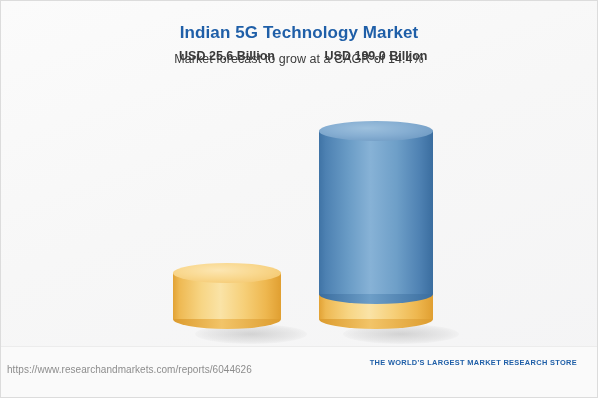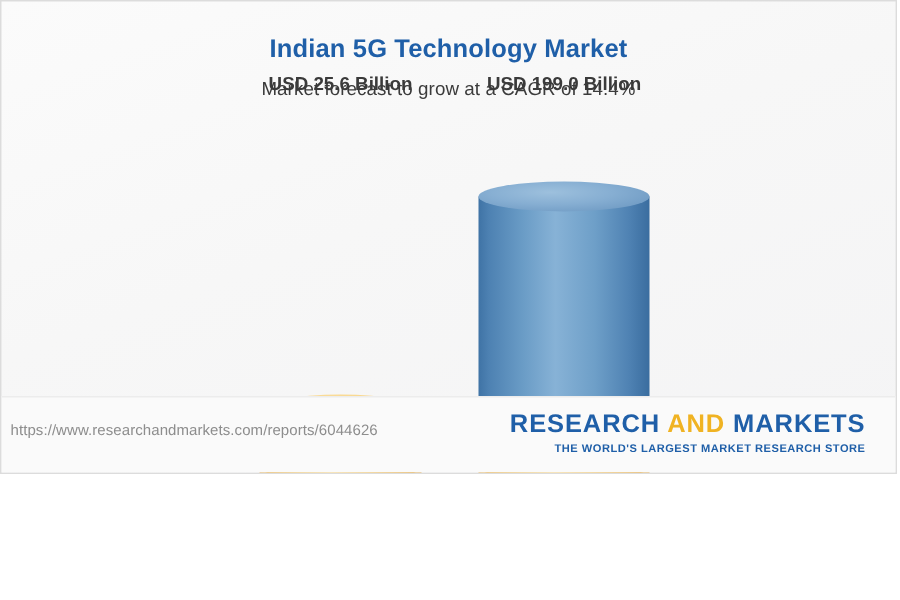--- a/index.html
+++ b/index.html
@@ -3,21 +3,21 @@
 <meta charset="utf-8">
 <style>
   html,body{margin:0;padding:0;background:#ffffff;}
   body{
     width:600px;height:400px;overflow:hidden;
     font-family:"Liberation Sans","DejaVu Sans",sans-serif;
     -webkit-font-smoothing:antialiased;
   }
   #card{
     position:relative;
-    width:598px;height:316px;
+    width:598px;height:398px;
     box-sizing:border-box;
     border:1px solid #dcdcdc;
     background:linear-gradient(160deg,#fbfbfb 0%,#f7f7f7 45%,#f4f4f5 100%);
     overflow:hidden;
   }
 
   
   #chart-title{
     position:absolute;left:0;top:22px;width:100%;
     text-align:center;
@@ -154,18 +154,17 @@
       </div>
 
       <div class="cat-label" style="top:316px;">2030</div>
     </div>
 
   </div>
 
   <div id="footer">
     <div id="footer-url">https://www.researchandmarkets.com/reports/6044626</div>
     <div id="logo">
-      <div id="logo-wordmark"><span>RESEARCH </span><span class="mid">AND</span><span> MARKETS</span></div>
       <div id="logo-tagline">THE WORLD'S LARGEST MARKET RESEARCH STORE</div>
     </div>
   </div>
 
 </div>
 
 </body></html>

